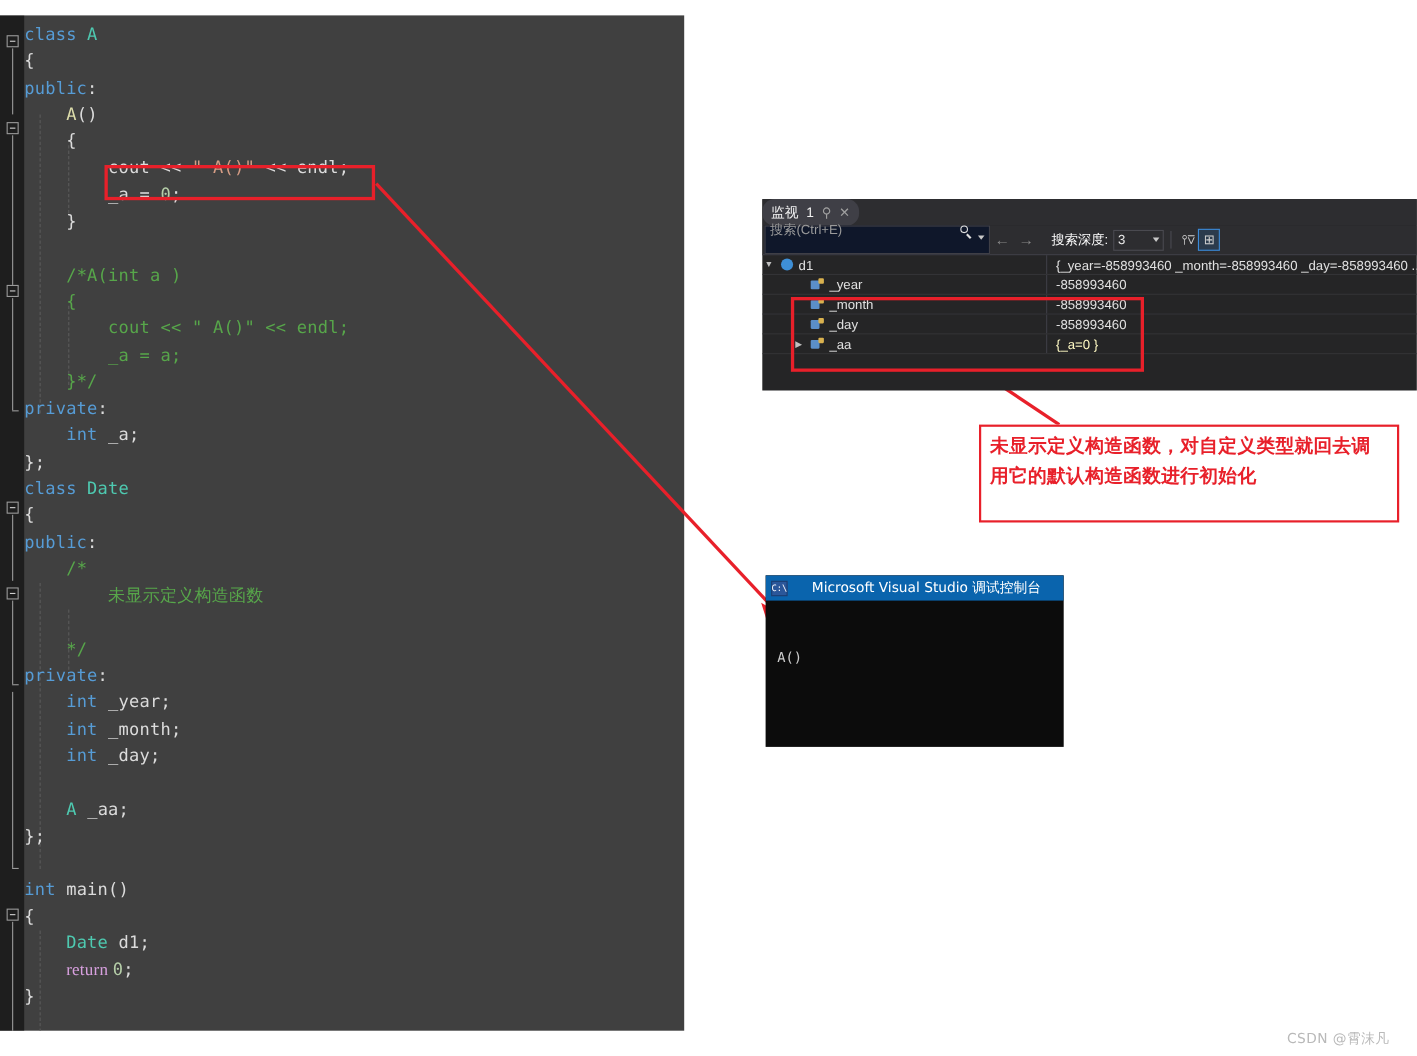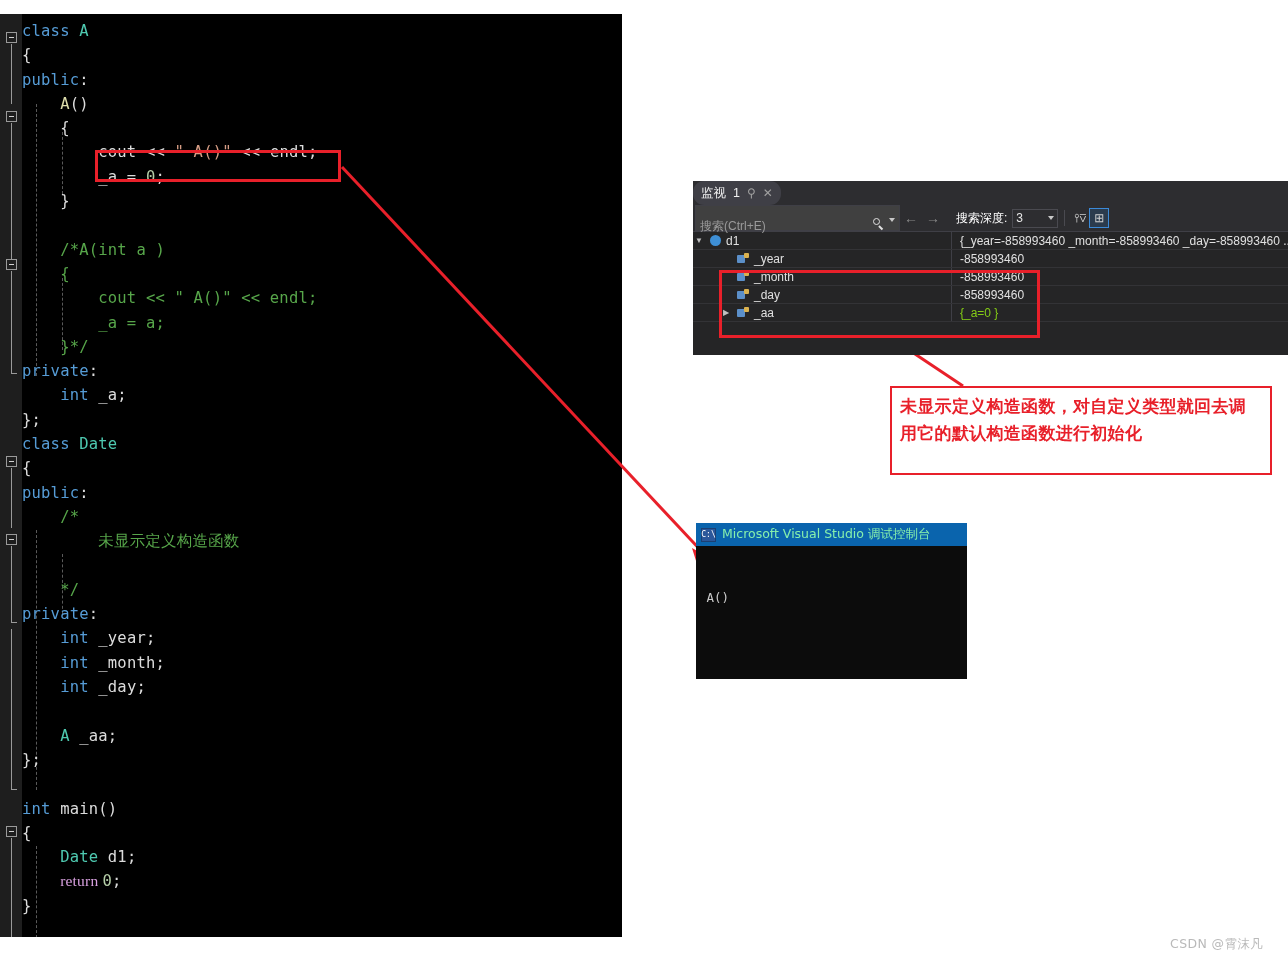--- a/index.html
+++ b/index.html
@@ -15,21 +15,21 @@
     font-family: "Liberation Sans", sans-serif;
   }
 
   
   #code-editor {
     position: absolute;
     left: 0px;
     top: 14px;
     width: 622px;
     height: 923px;
-    background: #000000;
+    background: #404040;
     overflow: hidden;
   }
   .code-gutter {
     position: absolute;
     left: 0; top: 0;
     width: 22px; height: 100%;
     background: #1e1e1e;
   }
   .code-lines {
     position: absolute;
@@ -141,24 +141,24 @@
     height: 26px;
     background: #2d2d30;
     display: flex;
     align-items: center;
     border-bottom: 1px solid #3f3f46;
   }
   .watch-search {
     width: 205px;
     height: 20px;
     margin-left: 2px;
-    background: #404040;
+    background: #0f172a;
     border: 1px solid #3f3f46;
     display: flex;
-    align-items: flex-start;
+    align-items: flex-end;
     padding: 12px 4px;
     box-sizing: border-box;
   }
   .watch-search .ph {
     color: #9a9a9a;
     font-size: 12px;
     flex: 1;
   }
   .mag-icon {
     width: 13px; height: 13px;
@@ -294,21 +294,21 @@
     background: #5b8fc9;
     border-radius: 1px;
   }
   .ico-field .lock {
     position: absolute;
     right: 0px; top: 0px;
     width: 5px; height: 5px;
     background: #d9b14f;
     border-radius: 1px;
   }
-  .val-orange { color: #84cc16; text-align: right; }
+  .val-orange { color: #fef9c3; text-align: right; }
   .watch-addrow {
     height: 17px;
     display: flex;
     align-items: center;
     font-size: 12px;
     color: #9a9a9a;
     font-style: italic;
     background: #252526;
   }
   .watch-addrow .cell1 { width: 258px; padding-left: 6px; box-sizing: border-box; }
@@ -372,23 +372,24 @@
     border: 1px solid #1b3f72;
     box-sizing: border-box;
     display: flex;
     align-items: center;
     justify-content: center;
     font-family: "DejaVu Sans Mono", monospace;
     font-size: 8px;
     color: #ffffff;
   }
   .console-title .ctext {
-    color: #86efac;
+    color: #ffffff;
     font-size: 12.5px;
     font-family: "DejaVu Sans", sans-serif;
+    margin-left: 16px;
   }
   .console-body {
     padding: 4px 0 0 3px;
     font-family: "DejaVu Sans Mono", "Liberation Mono", monospace;
     font-size: 12.5px;
     line-height: 19px;
     color: #cccccc;
     white-space: pre;
   }
 

